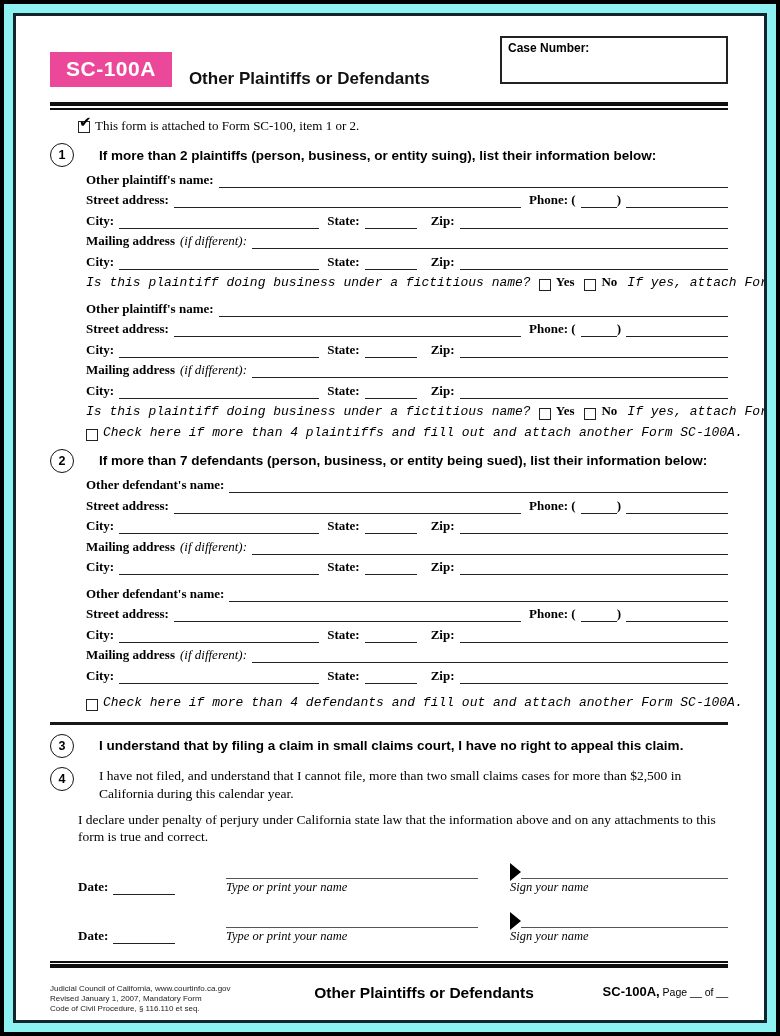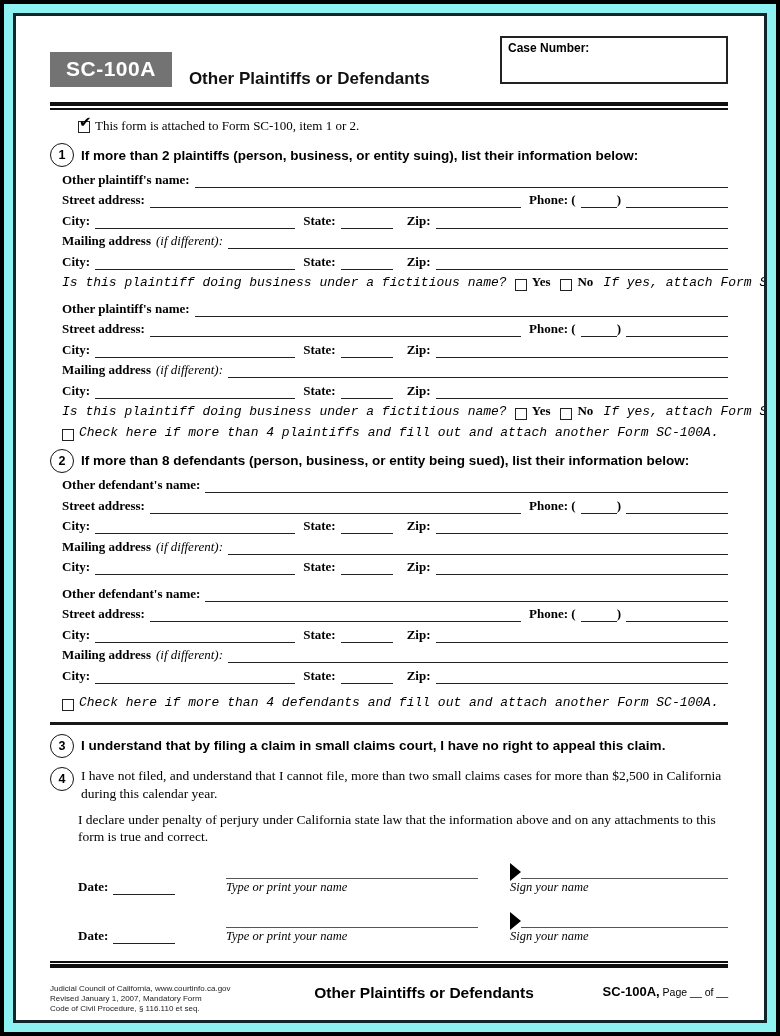--- a/index.html
+++ b/index.html
@@ -3,21 +3,21 @@
 <meta charset="utf-8">
 <style>
   html,body{margin:0;padding:0;}
   body{width:780px;height:1036px;font-family:"Liberation Serif",serif;background:#fff;}
   .frame{width:780px;height:1036px;box-sizing:border-box;background:#8ef2f2;border:4px solid #000;padding:9px;}
   .page{background:#fff;border:3px solid #11262c;height:100%;box-sizing:border-box;position:relative;
         padding:22px 36px 0 34px;overflow:hidden;}
 
   
   .hdr{position:relative;height:62px;}
-  .formbox{display:inline-block;background:#737373;color:#fff;font:700 21px "Liberation Sans",sans-serif;
+  .formbox{display:inline-block;background:#ec4899;color:#fff;font:700 21px "Liberation Sans",sans-serif;
            padding:5px 16px 6px 16px;letter-spacing:.5px;margin-top:14px;}
   .htitle{font:700 17px "Liberation Sans",sans-serif;color:#111;margin-left:13px;position:relative;top:8px;}
   .casebox{position:absolute;right:0;top:-2px;width:228px;height:48px;border:2px solid #222;box-sizing:border-box;
            font:700 12px "Liberation Sans",sans-serif;padding:3px 6px;}
   .dr-thick{height:4px;background:#101010;}
   .dr-thin{height:2px;background:#101010;margin-top:2px;}
   .dr{margin-top:2px;}
 
   
   .cb{display:inline-block;width:12px;height:12px;border:1.6px solid #222;box-sizing:border-box;
@@ -25,27 +25,27 @@
   .cb .mark{position:absolute;left:0px;top:-9px;font:700 15px "DejaVu Sans",sans-serif;color:#000;}
 
   .attach-line{margin:8px 0 0 28px;font:13px "Liberation Serif",serif;display:flex;align-items:center;}
   .attach-line .txt{font-weight:400;}
 
   
   .sect{display:flex;align-items:center;margin-top:9px;}
   .circle{width:22px;height:22px;border:1.7px solid #111;border-radius:50%;flex:none;
           display:flex;align-items:center;justify-content:center;
           font:700 12.5px "Liberation Sans",sans-serif;background:#fff;}
-  .sect .htext{font:700 13.5px "Liberation Sans",sans-serif;margin-left:7px;}
+  .sect .htext{font:700 13.5px "Liberation Sans",sans-serif;margin-left:25px;}
   .sect.serif .htext{font:400 13.5px "Liberation Serif",serif;line-height:1.35;}
   .sect.topalign{align-items:flex-start;}
   .sect.topalign .circle{margin-top:0;}
 
   
-  .row{display:flex;align-items:flex-end;margin-left:12px;height:20.5px;
+  .row{display:flex;align-items:flex-end;margin-left:36px;height:20.5px;
        font:700 13px "Liberation Serif",serif;white-space:nowrap;}
   .row .lbl{margin-right:5px;}
   .row .it{font-weight:400;font-style:italic;}
   .line{border-bottom:1.3px solid #222;height:13px;flex:1;min-width:10px;}
   .line.city{flex:0 0 200px;}
   .line.state{flex:0 0 52px;margin-right:14px;}
   .line.area{flex:0 0 36px;}
   .line.tail{flex:0 0 102px;}
   .line.date{flex:0 0 62px;}
   .gap{flex:0 0 8px;}
@@ -205,21 +205,21 @@
     <span class="yn">No</span>
     <span class="q">If yes, attach Form SC-103.</span>
   </div>
   <div class="row plain">
     <span class="cb"></span>
     <span class="q">Check here if more than 4 plaintiffs and fill out and attach another Form SC-100A.</span>
   </div>
 
   <div class="sect">
     <span class="circle">2</span>
-    <span class="htext">If more than 8 defendants (person, business, or entity being sued), list their information below:</span>
+    <span class="htext">If more than 7 defendants (person, business, or entity being sued), list their information below:</span>
   </div>
 
   <div class="row">
     <span class="lbl">Other defendant's name:</span>
     <span class="line"></span>
   </div>
   <div class="row">
     <span class="lbl">Street address:</span>
     <span class="line"></span>
     <span class="gap"></span>

